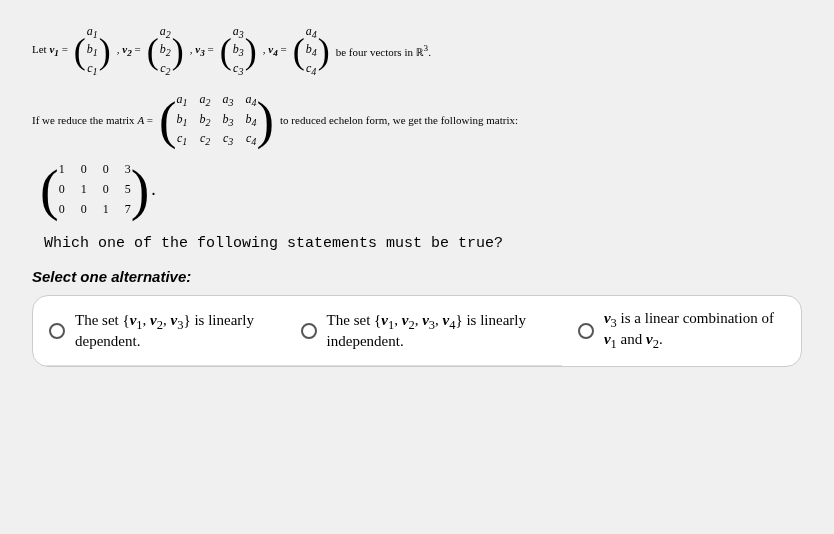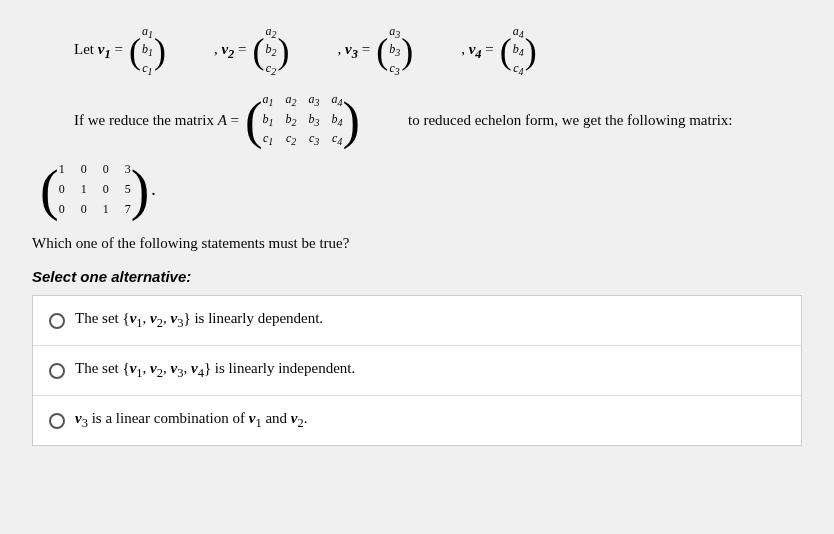--- a/index.html
+++ b/index.html
@@ -30,40 +30,38 @@
     .matrix-cell {
       font-style: italic;
       font-size: 12px;
       line-height: 1.3;
     }
     .matrix-cell.num {
       font-style: normal;
     }
     .text-part {
       font-style: normal;
-      font-size: 15px;
-      margin-left: 42px;
+      font-size: 11px;
     }
     .vec { font-weight: bold; font-style: italic; }
 
     
     .select-label {
       font-weight: bold;
       font-size: 15px;
       margin-bottom: 10px;
       font-family: Arial, sans-serif;
       font-style: italic;
     }
     .options-container {
       display: flex;
-      flex-direction: column;
       gap: 0;
       border: 1px solid #ccc;
       background: #fff;
-      border-radius: 0;
+      border-radius: 16px;
       overflow: hidden;
     }
     .option-row {
       display: flex;
       align-items: center;
       padding: 14px 16px;
       border-bottom: 1px solid #ddd;
       cursor: pointer;
       font-family: 'Times New Roman', Times, serif;
       font-size: 15px;
@@ -75,24 +73,25 @@
     .radio-circle {
       width: 16px;
       height: 16px;
       border-radius: 50%;
       border: 2px solid #555;
       flex-shrink: 0;
       background: #fff;
       display: inline-block;
     }
     .question-text {
-      font-family: Liberation Serif, serif;
+      font-family: Liberation Mono, monospace;
       font-size: 15px;
       margin-bottom: 14px;
       margin-top: 4px;
+      margin-left: 12px;
     }
 
     
     .inline-vec {
       font-weight: bold;
       font-style: italic;
     }
     .paren-left {
       font-size: 2.4em;
       line-height: 0.85;
@@ -190,20 +189,21 @@
     <span class="col1-vec">
       <span class="paren-left">(</span>
       <span class="col1-grid">
         <span class="matrix-cell">a<sub>4</sub></span>
         <span class="matrix-cell">b<sub>4</sub></span>
         <span class="matrix-cell">c<sub>4</sub></span>
       </span>
       <span class="paren-right">)</span>
     </span>
 
+    <span class="text-part">be four vectors in ℝ<sup>3</sup>.</span>
   </div>
 
   <div class="math-line" style="margin-bottom: 14px; align-items:center; flex-wrap:wrap;">
     <span class="text-part">If we reduce the matrix <span style="font-style:italic;">A</span> =</span>
 
     <span class="row-matrix">
       <span class="paren-left-lg">(</span>
       <span class="row-matrix-grid" style="grid-template-columns: repeat(4, auto);">
         <span class="matrix-cell">a<sub>1</sub></span>
         <span class="matrix-cell">a<sub>2</sub></span>

